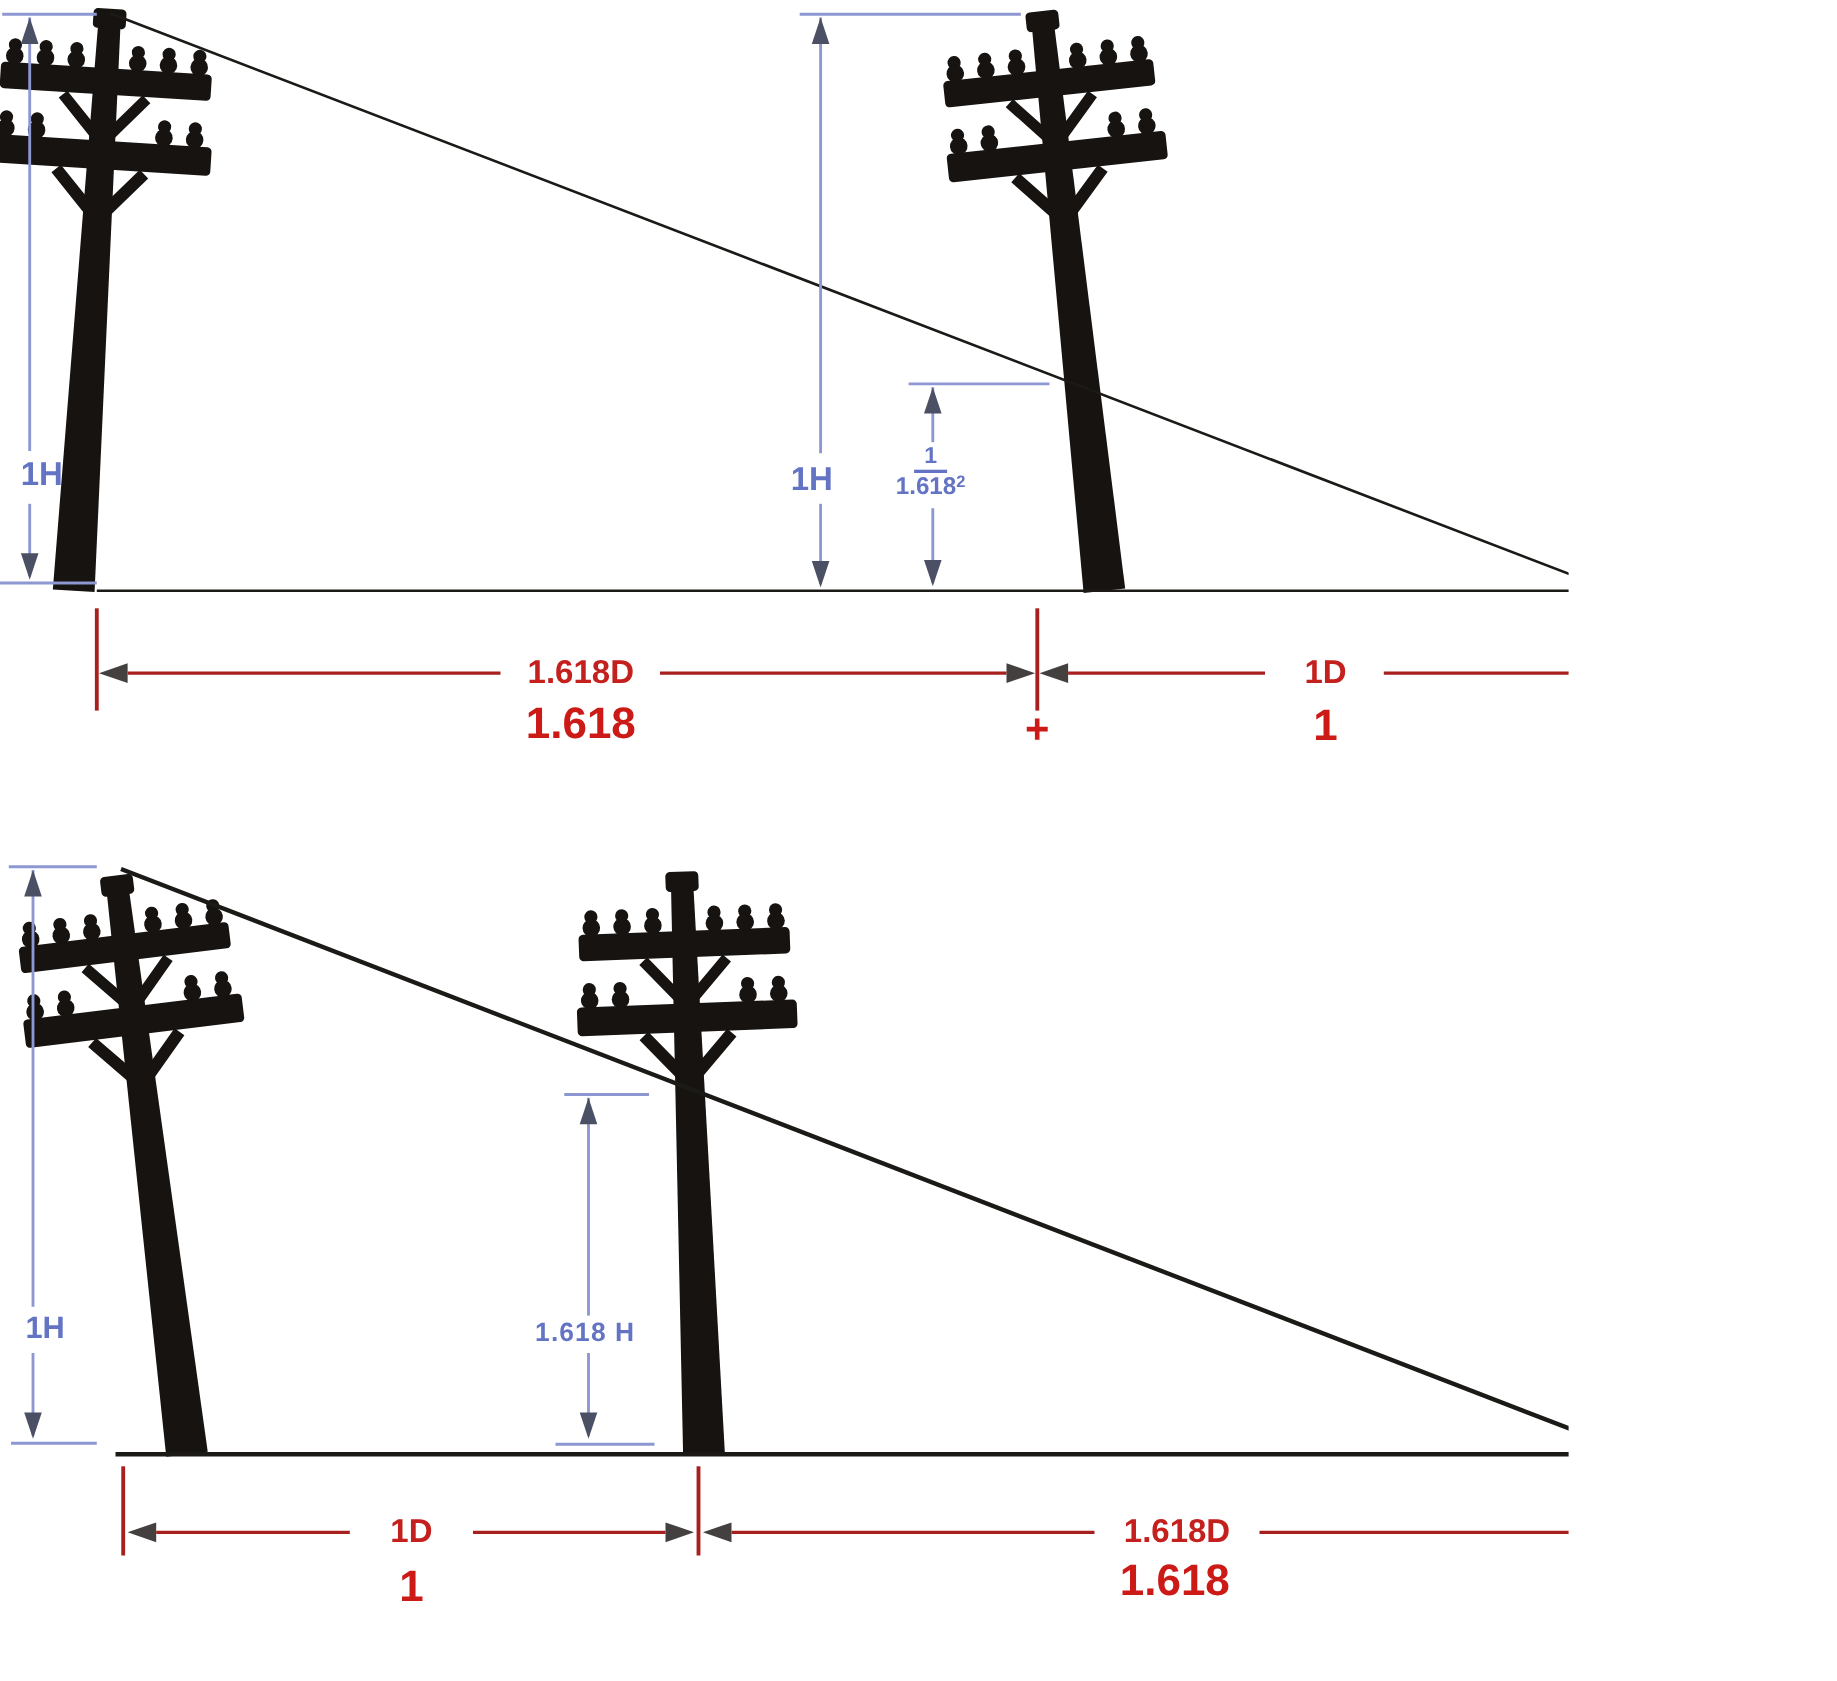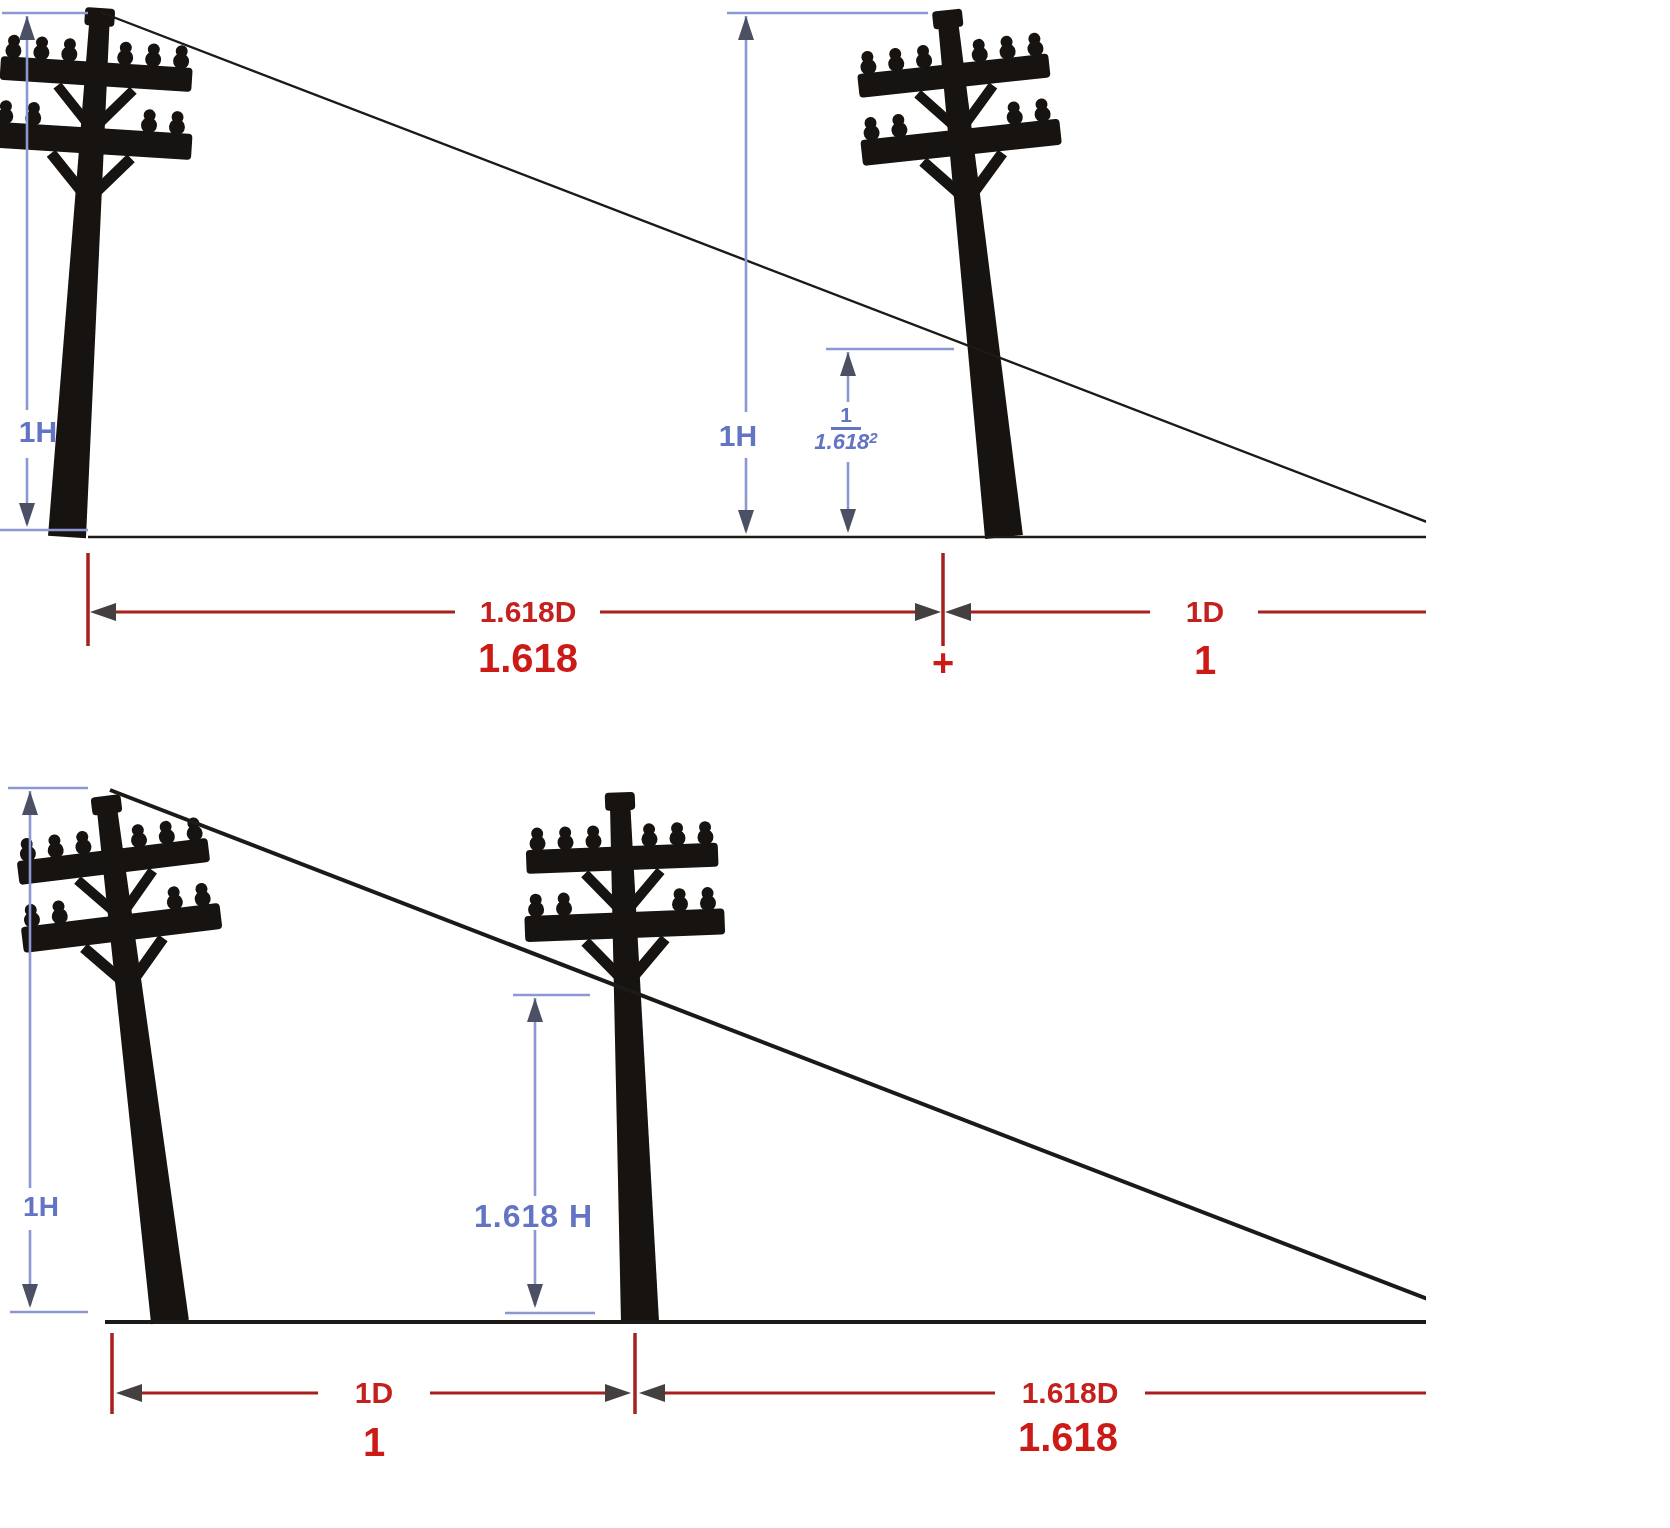--- a/index.html
+++ b/index.html
@@ -14,28 +14,28 @@
   .barrow{fill:var(--blue_arrow);}
   .rline{stroke:var(--red_line);stroke-width:3;fill:none;}
   .rtick{stroke:var(--red_line);stroke-width:3.5;fill:none;}
   .rarrow{fill:var(--red_arrow);}
   .lbl{position:absolute;text-align:center;font-weight:bold;line-height:1;white-space:nowrap;}
   .blue{color:var(--blue_text);}
   .red{color:var(--red_text);}
   .redbold{color:var(--red_bold);}
   .f30{font-size:30px;}
   .f28{font-size:28px;}
-  .f24{font-size:32px;letter-spacing:1px;}
+  .f24{font-size:24px;letter-spacing:1px;}
   .f38{font-size:38px;}
   .f40{font-size:40px;}
   .frac{position:absolute;display:flex;flex-direction:column;align-items:center;
         color:var(--blue_text);font-weight:bold;}
   .frac .num{font-size:21px;line-height:1;}
   .frac .bar{width:30px;height:3px;background:var(--blue_text);margin:2px 0 1px 0;}
-  .frac .den{font-size:22px;line-height:1;font-style:italic;}
+  .frac .den{font-size:22px;line-height:1;}
   .frac .den sup{font-size:15px;vertical-align:6px;line-height:0;}
 </style>
 </head>
 <body>
 
 <div id="page">
 
   <svg id="art" viewBox="0 0 1670 1528" xmlns="http://www.w3.org/2000/svg">
     <defs>
       <g id="pole">

